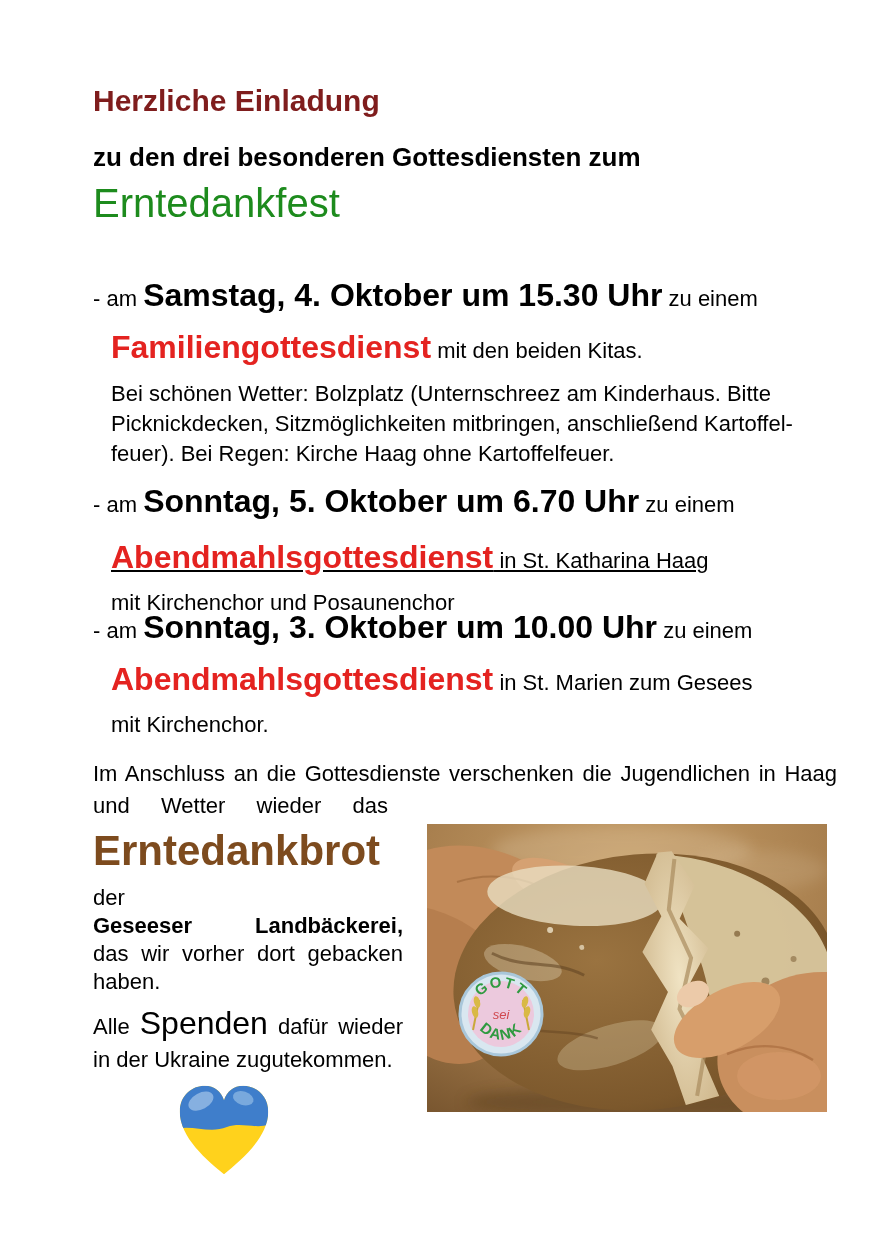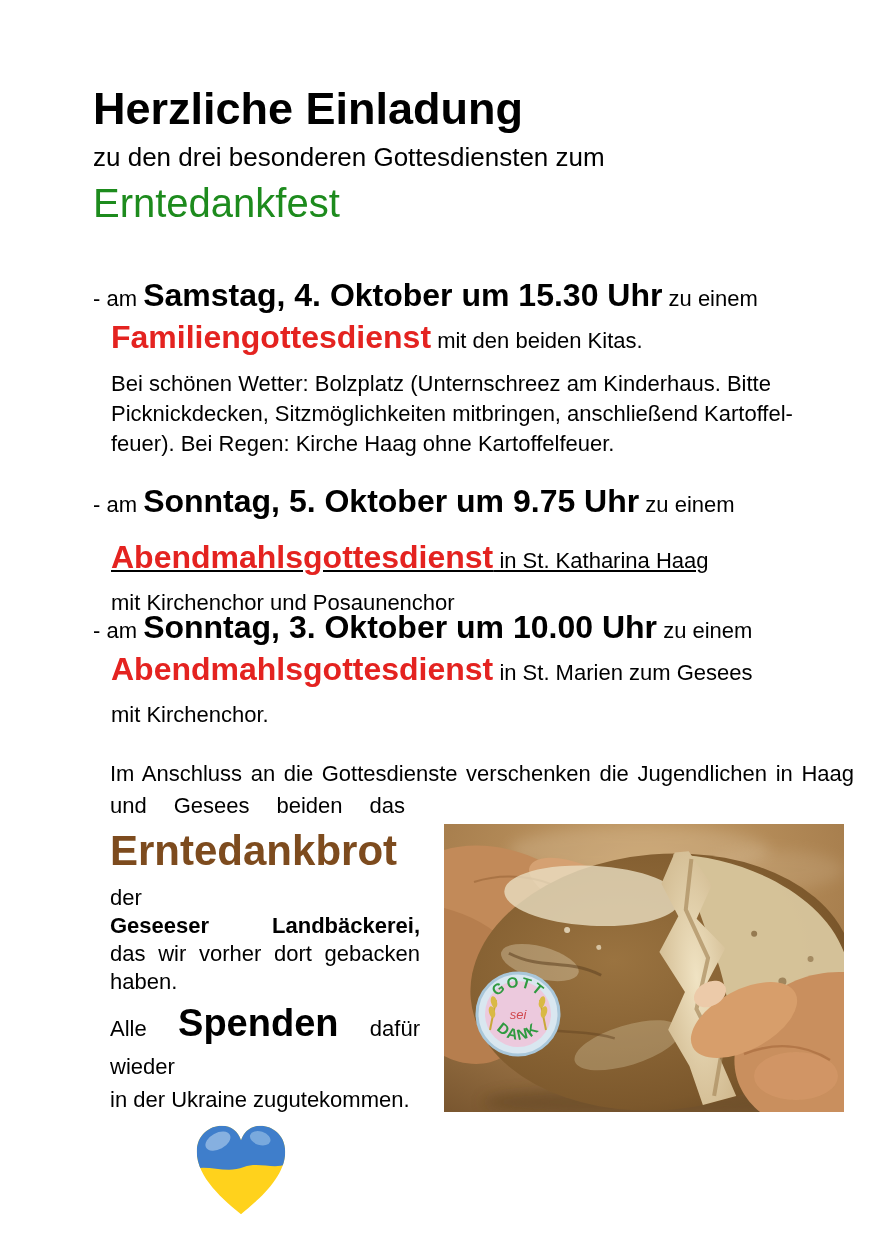--- a/index.html
+++ b/index.html
@@ -5,47 +5,47 @@
   html,body { margin:0; padding:0; background:#ffffff; }
   .page {
     position:relative; width:874px; height:1240px; background:#ffffff;
     font-family:"Liberation Sans", sans-serif; color:#000; overflow:hidden;
   }
   .abs { position:absolute; }
   .line { white-space:nowrap; }
   .just { white-space:normal; text-align:justify; text-align-last:justify; }
 
   
-  .main-title   { left:93px; top:84px;  font-size:45px; font-weight:bold; color:#000000; line-height:1.1; }
-  .sub-title    { left:93px; top:143px; font-size:26px; font-weight:normal; line-height:1.15; }
+  .main-title   { left:93px; top:84px;  font-size:30px; font-weight:bold; color:#7f1d1d; line-height:1.1; }
+  .sub-title    { left:93px; top:143px; font-size:26px; font-weight:bold; line-height:1.15; }
   .event-title  { left:93px; top:180px; font-size:40px; font-weight:normal; color:#1d8b1d; line-height:1.15; }
 
   
   .service { left:93px; width:744px; }
   .svc1 { top:280px; } .svc2 { top:486px; } .svc3 { top:612px; }
   .intro { font-size:22px; line-height:30px; }
   .intro .dt { font-size:32px; font-weight:bold; }
-  .name-line { padding-left:18px; font-size:22px; line-height:42px; margin-top:2px; }
+  .name-line { padding-left:18px; font-size:22px; line-height:42px; margin-top:12px; }
   .svc2 .name-line { margin-top:16px;text-decoration:underline; }
   .svc-name { color:#e42320; font-weight:bold; font-size:32px; }
   .details { padding-left:18px; font-size:22px; line-height:30px; margin-top:7px; }
   .note { padding-left:18px; font-size:22px; line-height:30px; margin-top:6px; }
 
   
-  .closing { left:93px; top:758px; width:744px; font-size:22px;margin-left:17px; }
+  .closing { left:93px; top:758px; width:744px; font-size:22px; }
   .closing .full-line { line-height:31px; width:744px; }
   .cols { position:relative; margin-top:3px; }
   .leftcol { width:310px; }
   .l-line { line-height:28px; }
   .gesees-line { width:295px; }
   .bread-title { margin:8px 0 10px 0; font-size:42px; font-weight:bold; color:#7d4b1e; line-height:1.1; }
   .bold-line { font-weight:bold; }
   .spenden-block { margin-top:8px; }
   .spenden-first { line-height:38px; }
-  .spenden-word { font-size:38px; font-weight:bold; }
+  .spenden-word { font-size:32px; font-weight:normal; }
   .heart-wrap { margin-top:6px; margin-left:78px; width:106px; height:100px; }
   .photo-wrap { position:absolute; left:334px; top:32px; width:400px; height:288px; }
 </style>
 </head>
 <body>
 
 <div class="page">
 
   <div class="abs main-title line">Herzliche Einladung</div>
   <div class="abs sub-title line">zu den drei besonderen Gottesdiensten zum</div>
@@ -55,36 +55,36 @@
     <div class="intro line"><span>- am </span><span class="dt">Samstag, 4. Oktober um 15.30 Uhr</span><span> zu einem</span></div>
     <div class="name-line line"><span class="svc-name">Familiengottesdienst</span><span> mit den beiden Kitas.</span></div>
     <div class="details">
       <div class="line">Bei schönen Wetter: Bolzplatz (Unternschreez am Kinderhaus. Bitte</div>
       <div class="line">Picknickdecken, Sitzmöglichkeiten mitbringen, anschließend Kartoffel-</div>
       <div class="line">feuer). Bei Regen: Kirche Haag ohne Kartoffelfeuer.</div>
     </div>
   </div>
 
   <div class="abs service svc2">
-    <div class="intro line"><span>- am </span><span class="dt">Sonntag, 5. Oktober um 9.75 Uhr</span><span> zu einem</span></div>
+    <div class="intro line"><span>- am </span><span class="dt">Sonntag, 5. Oktober um 6.70 Uhr</span><span> zu einem</span></div>
     <div class="name-line line"><span class="svc-name">Abendmahlsgottesdienst</span><span> in St. Katharina Haag</span></div>
     <div class="note line">mit Kirchenchor und Posaunenchor</div>
   </div>
 
   <div class="abs service svc3">
     <div class="intro line"><span>- am </span><span class="dt">Sonntag, 3. Oktober um 10.00 Uhr</span><span> zu einem</span></div>
     <div class="name-line line"><span class="svc-name">Abendmahlsgottesdienst</span><span> in St. Marien zum Gesees</span></div>
     <div class="note line">mit Kirchenchor.</div>
   </div>
 
   <div class="abs closing">
     <div class="full-line just">Im Anschluss an die Gottesdienste verschenken die Jugendlichen in Haag</div>
     <div class="cols">
       <div class="leftcol">
-        <div class="l-line just gesees-line">und Gesees beiden das</div>
+        <div class="l-line just gesees-line">und Wetter wieder das</div>
         <div class="bread-title line">Erntedankbrot</div>
         <div class="l-line line">der</div>
         <div class="l-line just bold-line">Geseeser Landbäckerei,</div>
         <div class="l-line just">das wir vorher dort gebacken</div>
         <div class="l-line line">haben.</div>
         <div class="spenden-block">
           <div class="spenden-first just"><span>Alle </span><span class="spenden-word">Spenden</span><span> dafür wieder</span></div>
           <div class="l-line line">in der Ukraine zugutekommen.</div>
         </div>
         <div class="heart-wrap">

